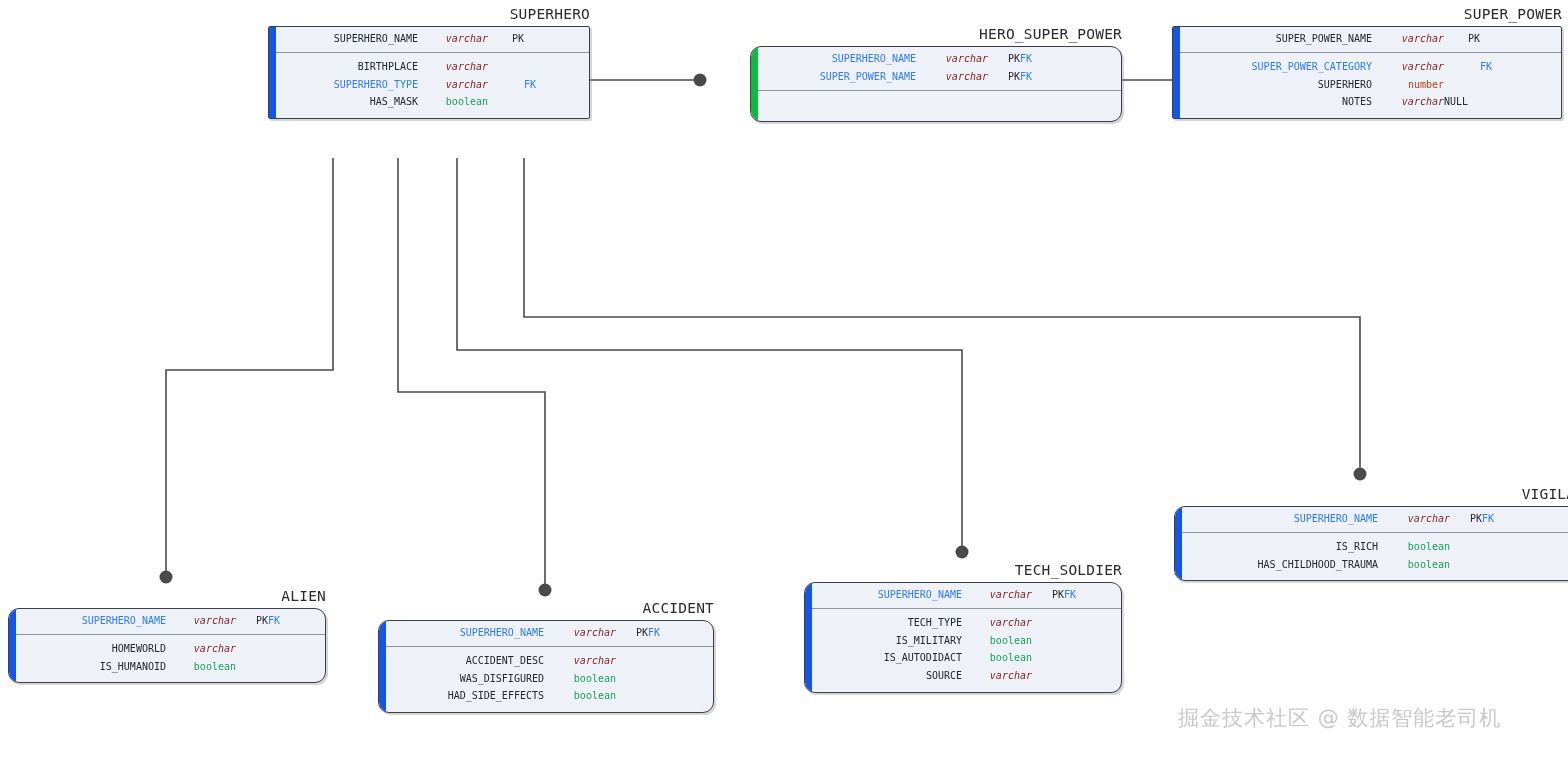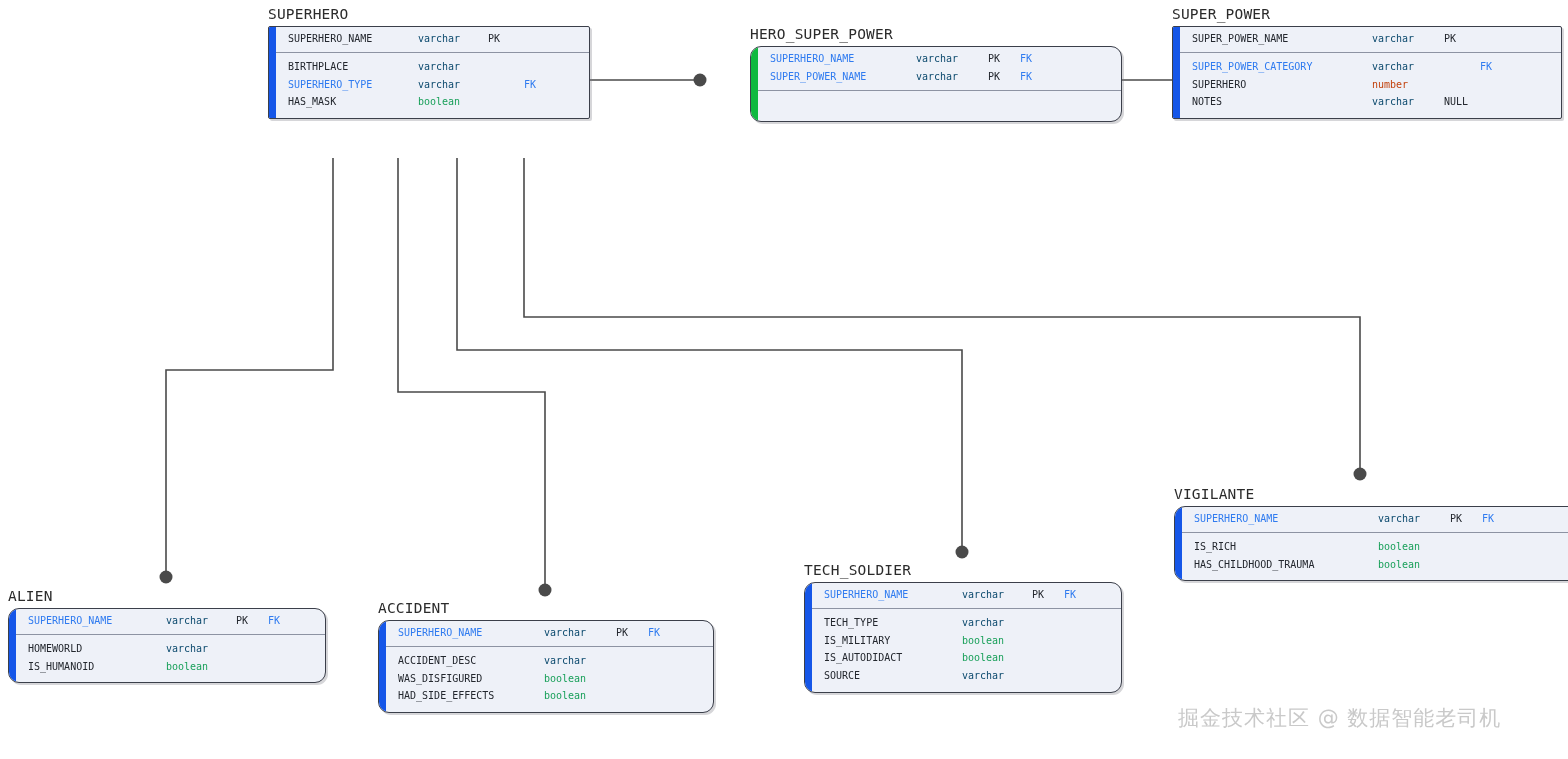--- a/index.html
+++ b/index.html
@@ -13,20 +13,21 @@
     position: relative;
     overflow: hidden;
     font-family: "DejaVu Sans Mono", "Liberation Mono", monospace;
   }
 
   #canvas {
     position: absolute;
     left: 0; top: 0;
     width: 1568px;
     height: 759px;
+    text-align: right;
   }
 
   #edges {
     position: absolute;
     left: 0; top: 0;
     width: 1568px;
     height: 759px;
     pointer-events: none;
     z-index: 1;
   }
@@ -93,21 +94,21 @@
     align-items: baseline;
     white-space: nowrap;
     font-size: 10px;
     line-height: 1.78;
     padding: 0 8px 0 12px;
   }
 
   .col-name   { color: #23272e; }
   .col-name.fk{ color: #2f7bf0; }
   .col-type   { }
-  .t-varchar  { color: #0c4a6e; }
+  .t-varchar  { color: #7f1d1d; font-style: italic; }
   .t-boolean  { color: #19a05a; }
   .t-number   { color: #c2410c; }
   .col-key    { color: #23272e; }
   .col-fk     { color: #2f7bf0; }
   .col-null   { color: #23272e; }
 
   .watermark {
     position: absolute;
     z-index: 5;
     color: #c9c9c9;

